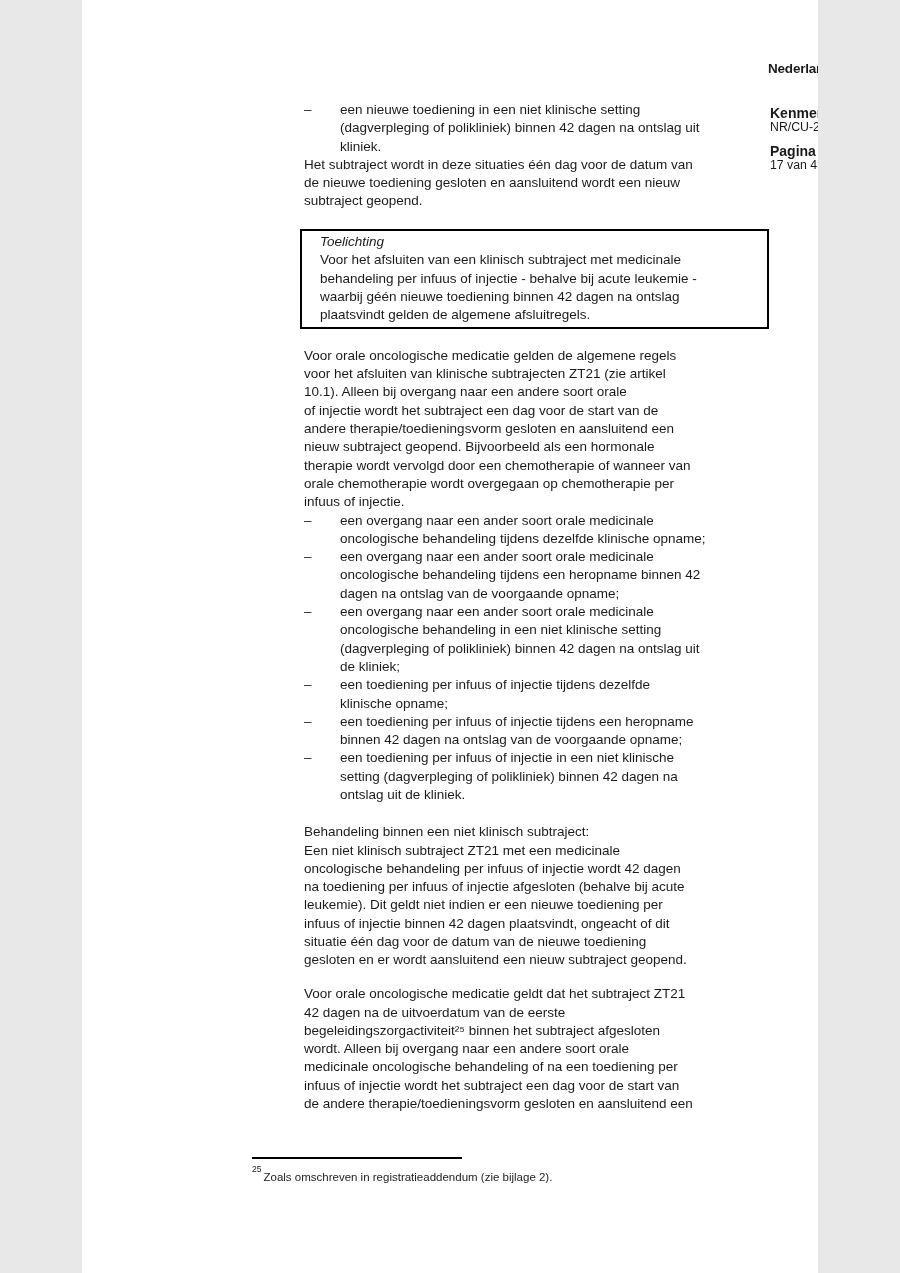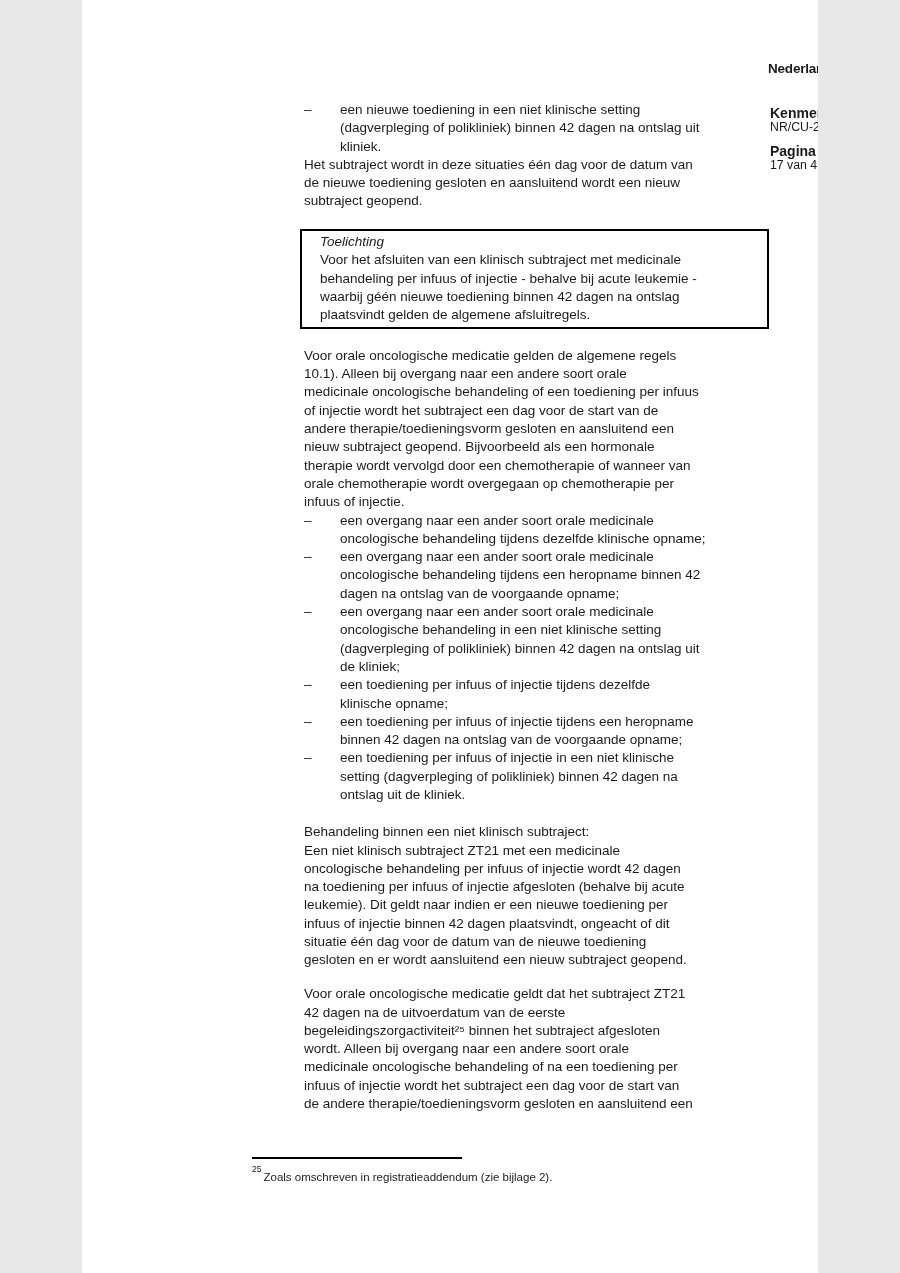--- a/index.html
+++ b/index.html
@@ -54,22 +54,22 @@
       </div>
       <div class="box" style="margin-top: 18.3px;">
         <div class="ln box-title">Toelichting</div>
         <div class="ln">Voor het afsluiten van een klinisch subtraject met medicinale</div>
         <div class="ln">behandeling per infuus of injectie - behalve bij acute leukemie -</div>
         <div class="ln">waarbij géén nieuwe toediening binnen 42 dagen na ontslag</div>
         <div class="ln">plaatsvindt gelden de algemene afsluitregels.</div>
       </div>
       <div class="para" style="margin-top: 18.3px;">
         <div class="ln">Voor orale oncologische medicatie gelden de algemene regels</div>
+        <div class="ln">voor het afsluiten van klinische subtrajecten ZT21 (zie artikel</div>
         <div class="ln">10.1). Alleen bij overgang naar een andere soort orale</div>
-        <div class="ln">medicinale oncologische behandeling of een toediening per infuus</div>
         <div class="ln">of injectie wordt het subtraject een dag voor de start van de</div>
         <div class="ln">andere therapie/toedieningsvorm gesloten en aansluitend een</div>
         <div class="ln">nieuw subtraject geopend. Bijvoorbeeld als een hormonale</div>
         <div class="ln">therapie wordt vervolgd door een chemotherapie of wanneer van</div>
         <div class="ln">orale chemotherapie wordt overgegaan op chemotherapie per</div>
         <div class="ln">infuus of injectie.</div>
       </div>
       <div class="bullet">
         <span class="dash">–</span>
         <div>
@@ -114,21 +114,21 @@
           <div class="ln">een toediening per infuus of injectie in een niet klinische</div>
           <div class="ln">setting (dagverpleging of polikliniek) binnen 42 dagen na</div>
           <div class="ln">ontslag uit de kliniek.</div>
         </div>
       </div>
       <div class="para" style="margin-top: 19px;">
         <div class="ln">Behandeling binnen een niet klinisch subtraject:</div>
         <div class="ln">Een niet klinisch subtraject ZT21 met een medicinale</div>
         <div class="ln">oncologische behandeling per infuus of injectie wordt 42 dagen</div>
         <div class="ln">na toediening per infuus of injectie afgesloten (behalve bij acute</div>
-        <div class="ln">leukemie). Dit geldt naar indien er een nieuwe toediening per</div>
+        <div class="ln">leukemie). Dit geldt niet indien er een nieuwe toediening per</div>
         <div class="ln">infuus of injectie binnen 42 dagen plaatsvindt, ongeacht of dit</div>
         <div class="ln">situatie één dag voor de datum van de nieuwe toediening</div>
         <div class="ln">gesloten en er wordt aansluitend een nieuw subtraject geopend.</div>
       </div>
       <div class="para" style="margin-top: 15.555px;">
         <div class="ln">Voor orale oncologische medicatie geldt dat het subtraject ZT21</div>
         <div class="ln">42 dagen na de uitvoerdatum van de eerste</div>
         <div class="ln">begeleidingszorgactiviteit²⁵ binnen het subtraject afgesloten</div>
         <div class="ln">wordt. Alleen bij overgang naar een andere soort orale</div>
         <div class="ln">medicinale oncologische behandeling of na een toediening per</div>

